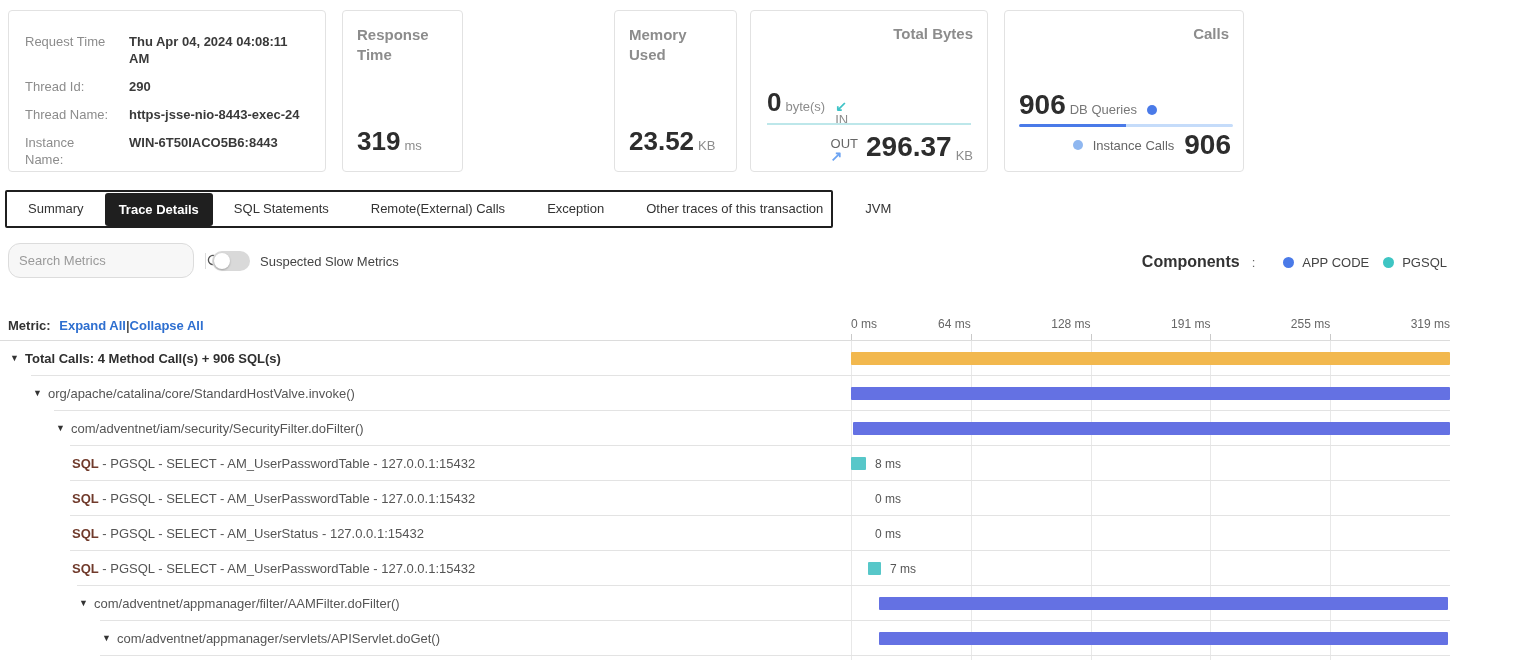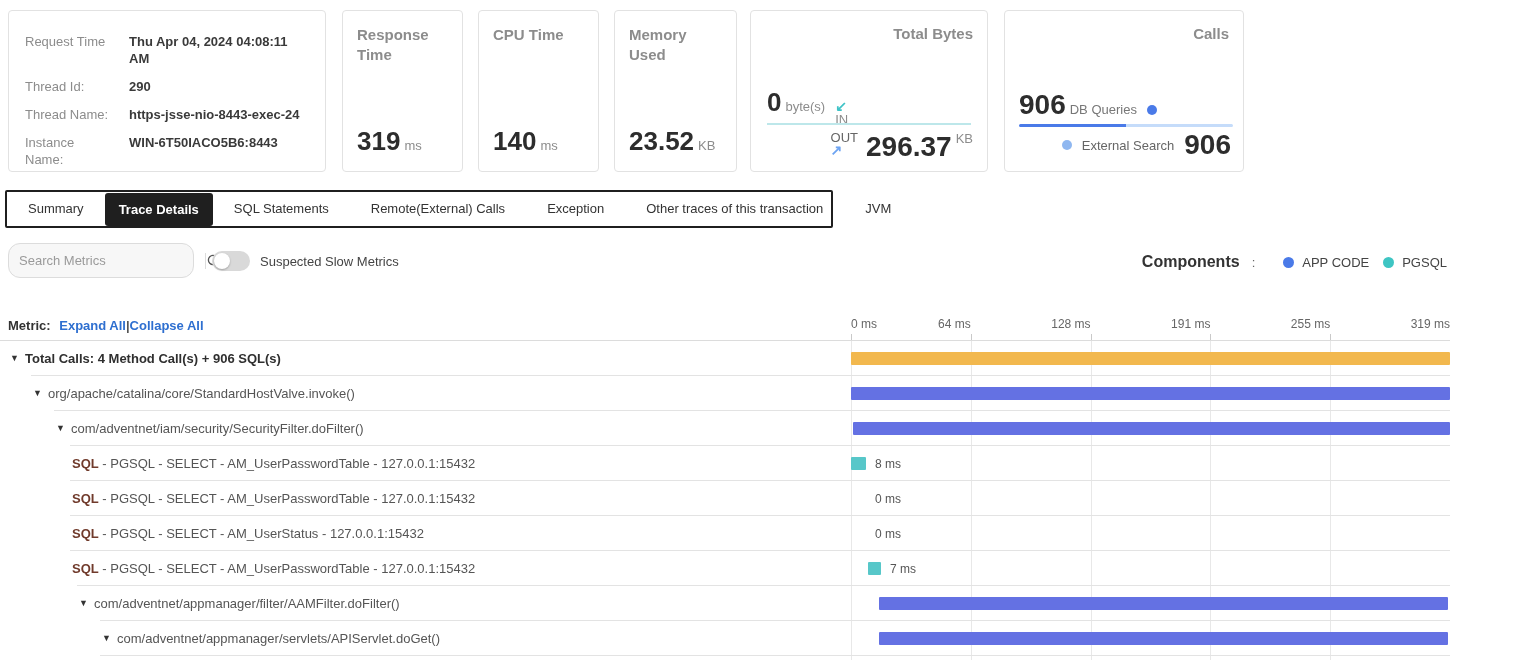--- a/index.html
+++ b/index.html
@@ -25,21 +25,21 @@
   .calls-card { left: 1004px; width: 240px; }
   .card-title-right { position: absolute; top: 14px; right: 14px; color: #8c8c8c;
                       font-size: 15px; font-weight: 700; }
   .in-block { position: absolute; left: 16px; top: 76px; display: flex; align-items: baseline; }
   .arrow-stack { display: inline-flex; flex-direction: column; align-items: flex-start;
                  margin-left: 10px; line-height: 13px; }
   .arrow-in { color: #3fc3c7; font-size: 14px; font-weight: 700; }
   .arrow-out { color: #6da4f2; font-size: 14px; font-weight: 700; }
   .small-gray { color: #8c8c8c; font-size: 13px; }
   .bytes-divider { position: absolute; left: 16px; right: 16px; top: 112px; height: 2px; background: #bde7ea; }
-  .out-block { position: absolute; right: 14px; top: 120px; display: flex; align-items: flex-start; }
+  .out-block { position: absolute; right: 14px; top: 120px; display: flex; align-items: flex-end; }
 
   .db-block { position: absolute; left: 14px; top: 78px; display: flex; align-items: baseline; }
   .dot { display: inline-block; width: 10px; height: 10px; border-radius: 50%; }
   .calls-divider { position: absolute; left: 14px; right: 10px; top: 113px; height: 3px; display: flex; border-radius: 2px; overflow: hidden; }
   .calls-divider .seg-dark { width: 50%; height: 3px; }
   .calls-divider .seg-light { width: 50%; height: 3px; }
   .ext-block { position: absolute; right: 12px; top: 118px; display: flex; align-items: center; }
 
   
   .tabbar { position: absolute; left: 5px; top: 190px; width: 828px; height: 38px;
@@ -117,24 +117,20 @@
           <span class="info-label">Instance Name:</span>
           <span class="info-value">WIN-6T50IACO5B6:8443</span>
         </div>
       </div>
   </div>
 
   <div class="card stat-card" style="left:342px">
     <div class="stat-title">Response Time</div>
     <div class="stat-value"><span class="big-num">319</span><span class="unit">ms</span></div>
   </div>
-  <div class="card stat-card" style="left:478px">
-    <div class="stat-title">CPU Time</div>
-    <div class="stat-value"><span class="big-num">140</span><span class="unit">ms</span></div>
-  </div>
   <div class="card stat-card" style="left:614px;width:123px">
     <div class="stat-title">Memory Used</div>
     <div class="stat-value"><span class="big-num">23.52</span><span class="unit">KB</span></div>
   </div>
 
   <div class="card bytes-card">
     <div class="card-title-right">Total Bytes</div>
     <div class="in-block">
       <span class="big-num">0</span>
       <span class="unit">byte(s)</span>
@@ -160,21 +156,21 @@
       <span class="big-num" style="font-size:28px">906</span>
       <span class="unit" style="color:#777">DB Queries</span>
       <span class="dot" id="db-dot" style="margin-left: 10px; position: relative; top: 1px; background: rgb(74, 122, 232);"></span>
     </div>
     <div class="calls-divider">
       <span class="seg-dark" id="seg-dark" style="background: rgb(74, 122, 232);"></span>
       <span class="seg-light" id="seg-light" style="background: rgb(197, 220, 250);"></span>
     </div>
     <div class="ext-block">
       <span class="dot" id="ext-dot" style="margin-right: 10px; background: rgb(143, 183, 240);"></span>
-      <span class="small-gray" style="color:#666;margin-right:10px">External Search</span>
+      <span class="small-gray" style="color:#666;margin-right:10px">Instance Calls</span>
       <span class="big-num" style="font-size:28px">906</span>
     </div>
   </div>
 
   <div class="tabbar" id="tabbar">
       <span class="tab">Summary</span>
       <span class="tab active">Trace Details</span>
       <span class="tab">SQL Statements</span>
       <span class="tab">Remote(External) Calls</span>
       <span class="tab">Exception</span>

